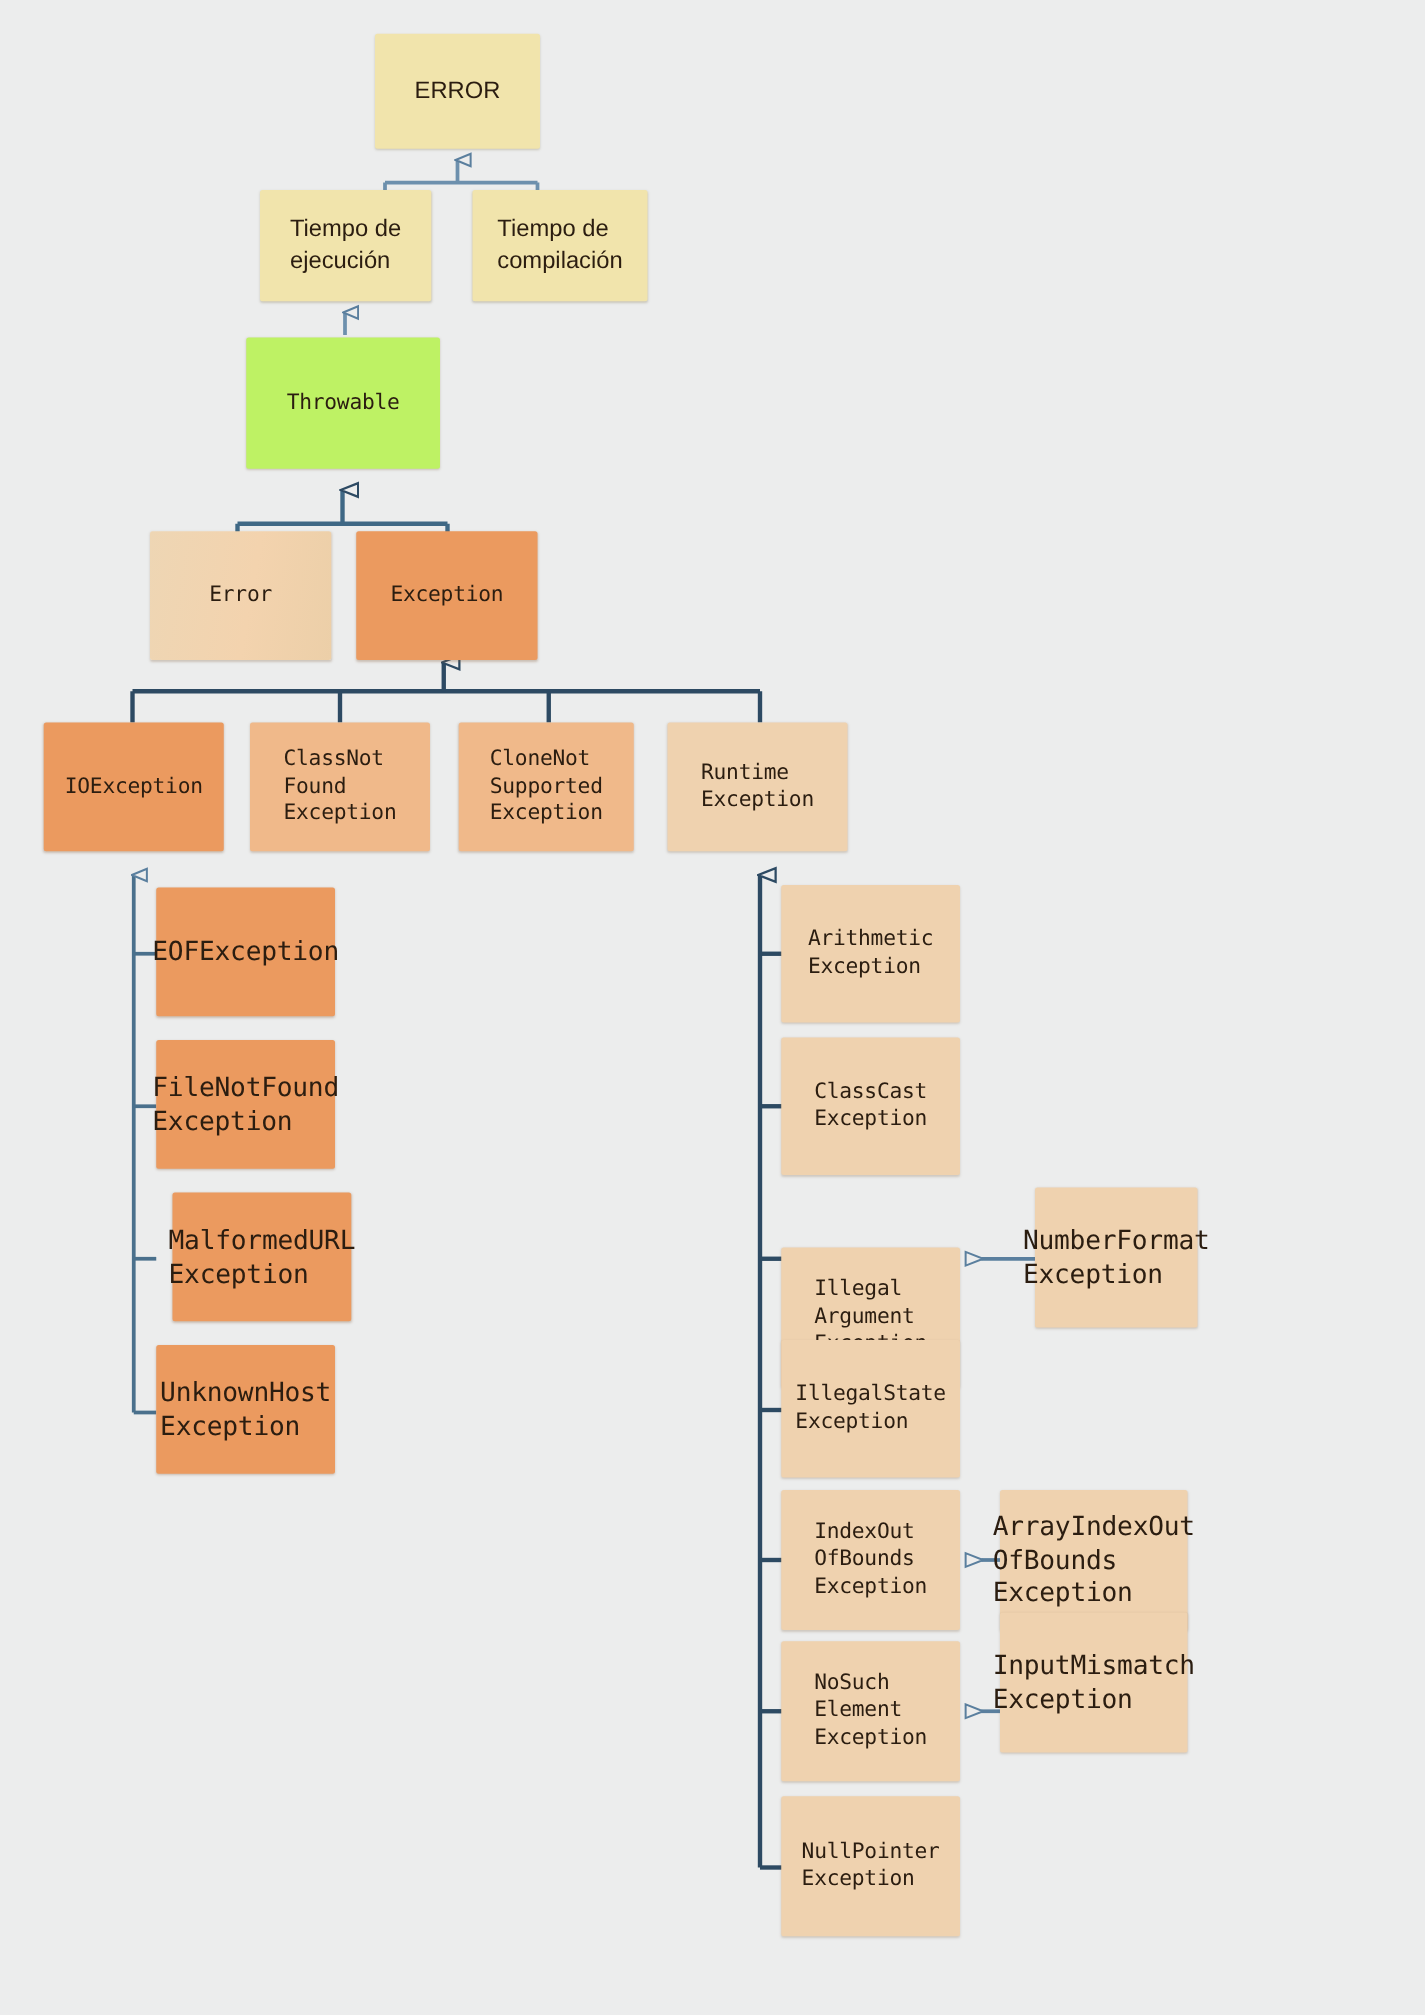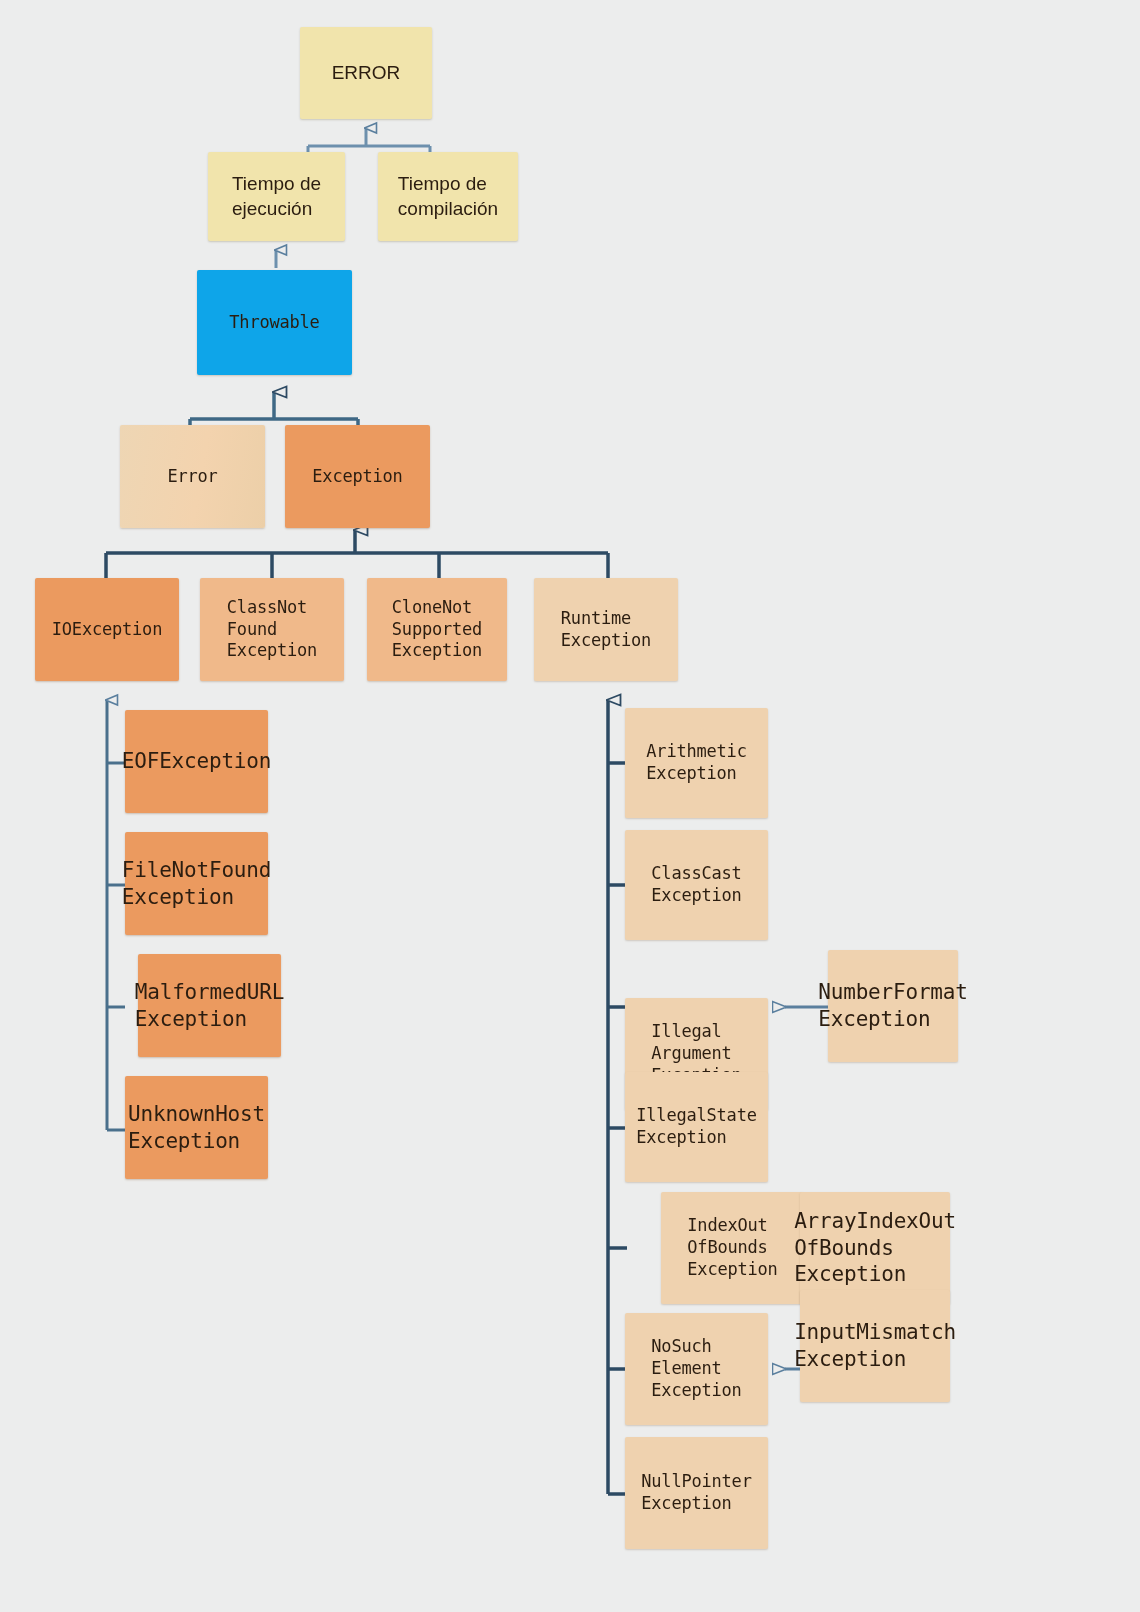--- a/index.html
+++ b/index.html
@@ -46,21 +46,21 @@
     background: #f1e4ac;
     box-shadow: 0 1px 2px rgba(120,110,70,0.30);
   }
   
   .tier-class {
     font-family: "DejaVu Sans Mono", monospace;
     font-size: 17px;
     letter-spacing: -0.2px;
   }
   .fill-peach-light {
-    background: #0ea5e9;
+    background: #bef264;
     box-shadow: 0 1px 2px rgba(130,100,70,0.30);
   }
   .fill-peach {
     background: #f0b98a;
     box-shadow: 0 1px 2px rgba(130,100,70,0.30);
   }
   .fill-orange {
     background: #eb9a5f;
     box-shadow: 0 1px 2px rgba(130,90,55,0.32);
   }
@@ -189,21 +189,21 @@
   <div class="node tier-class fill-tan" style="left:625px; top:830px; width:143px; height:110px;">ClassCast
 Exception</div>
 
   <div class="node tier-class fill-tan" style="left:625px; top:950px; width:143px; height:112px;margin-top:48px;">Illegal
 Argument
 Exception</div>
 
   <div class="node tier-class fill-tan" style="left:625px; top:1072px; width:143px; height:110px;">IllegalState
 Exception</div>
 
-  <div class="node tier-class fill-tan" style="left:625px; top:1192px; width:143px; height:112px;margin-left:36px;">IndexOut
+  <div class="node tier-class fill-tan" style="left:625px; top:1192px; width:143px; height:112px;">IndexOut
 OfBounds
 Exception</div>
 
   <div class="node tier-class fill-tan" style="left:625px; top:1313px; width:143px; height:112px;">NoSuch
 Element
 Exception</div>
 
   <div class="node tier-class fill-tan" style="left:625px; top:1437px; width:143px; height:112px;">NullPointer
 Exception</div>
 

